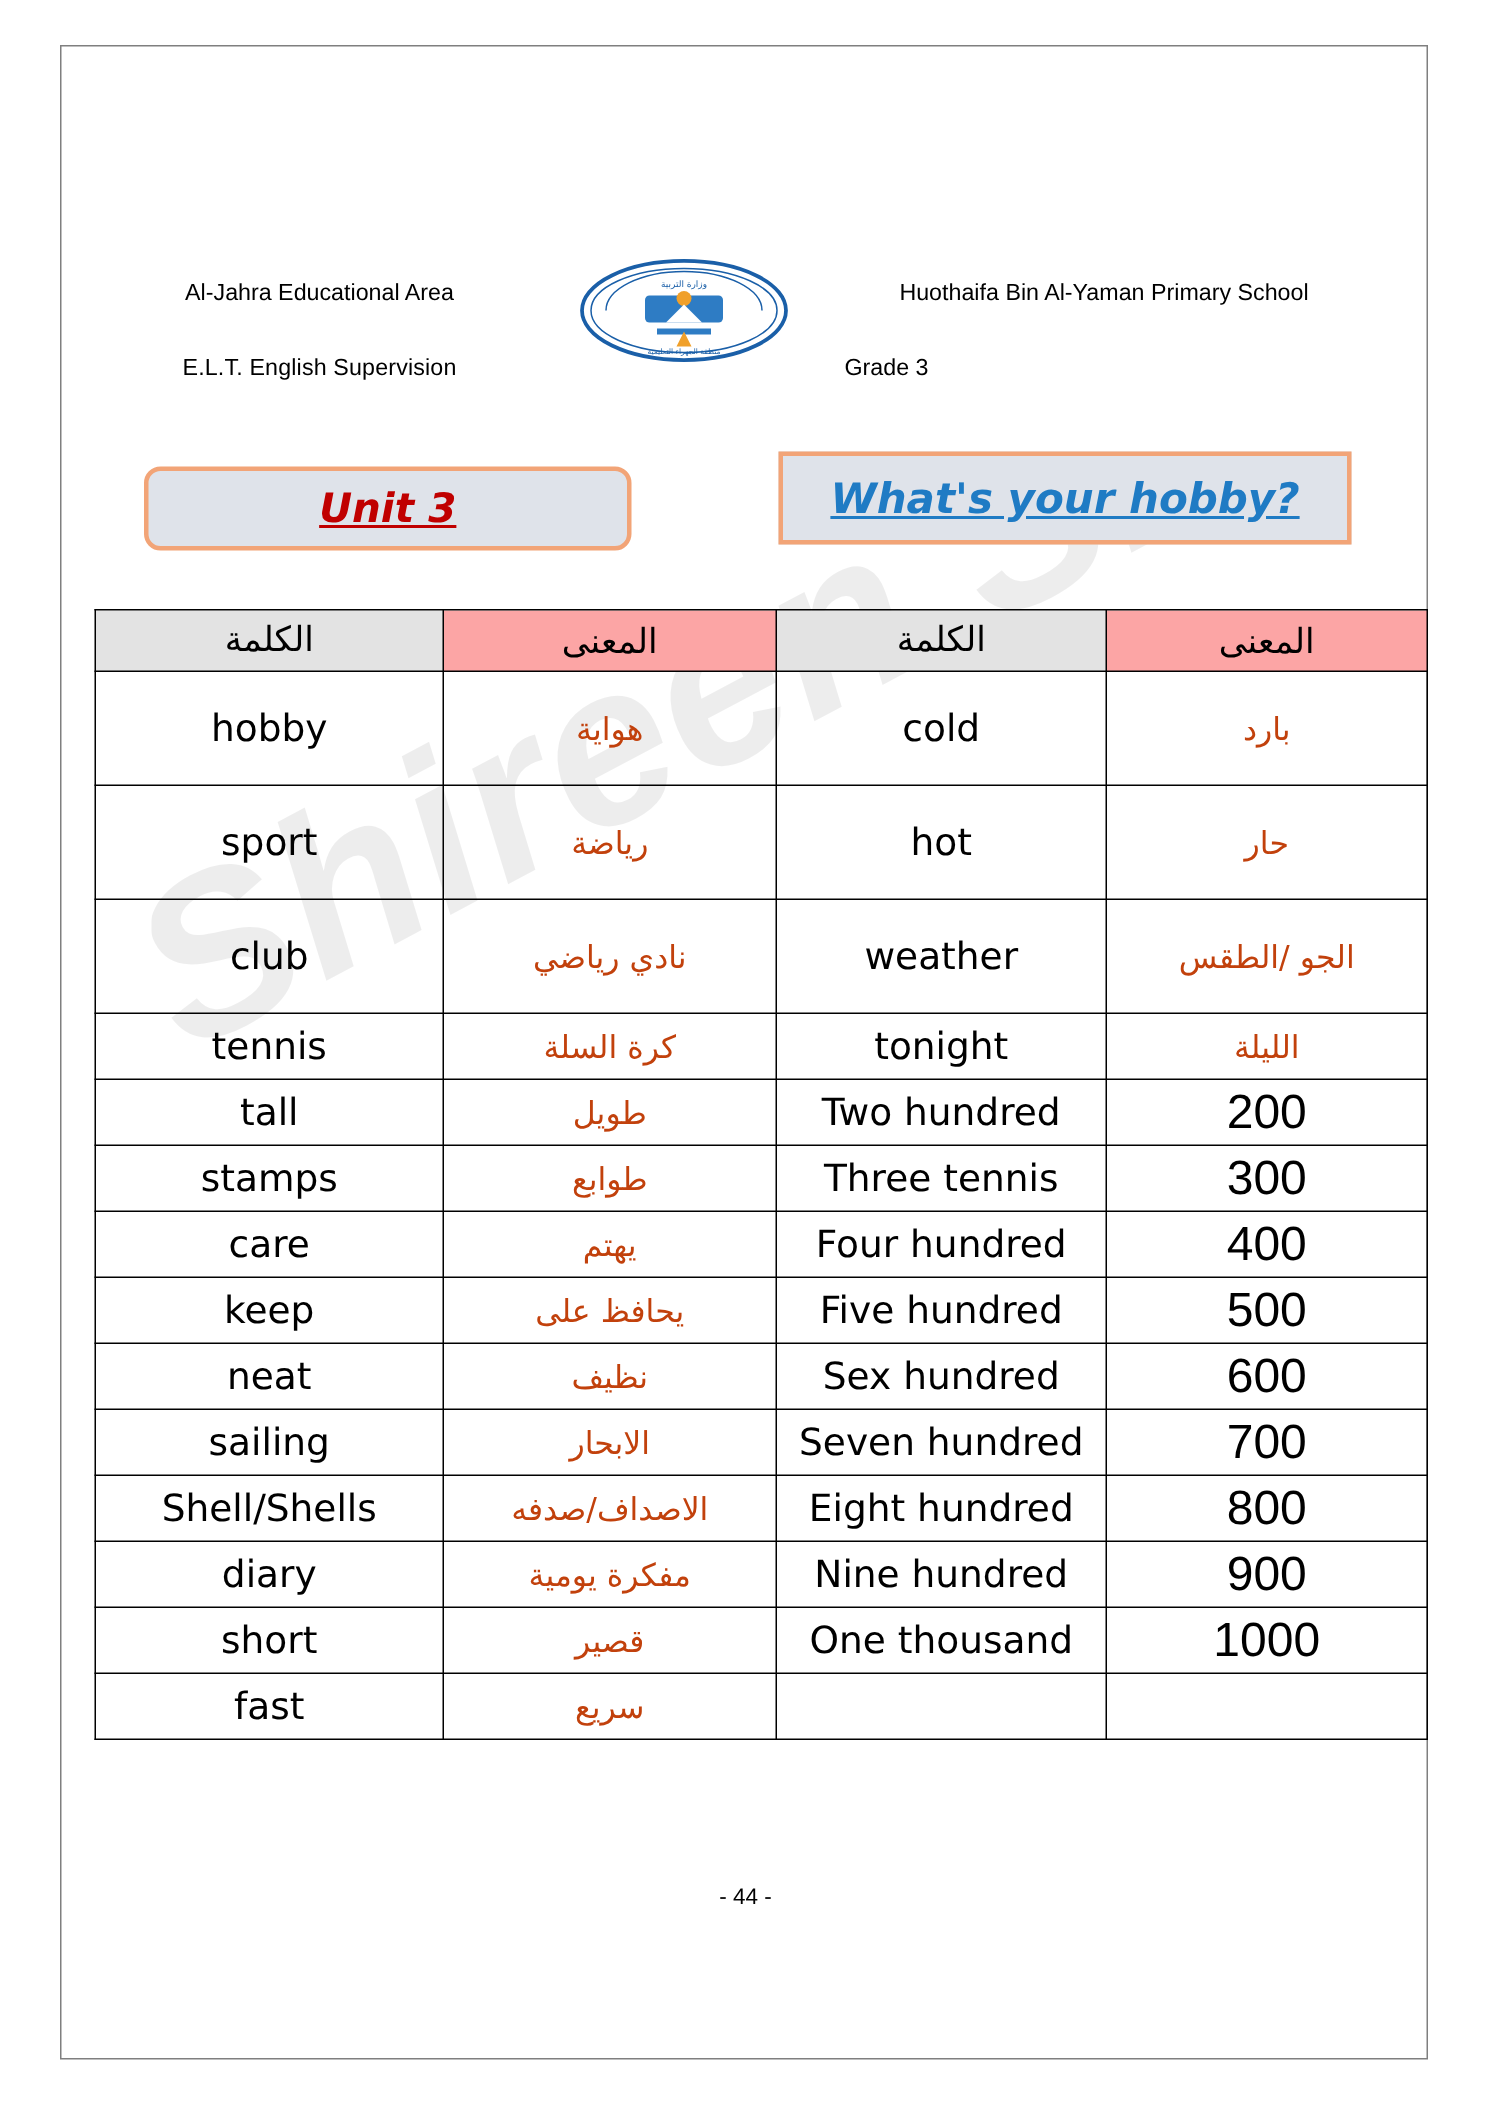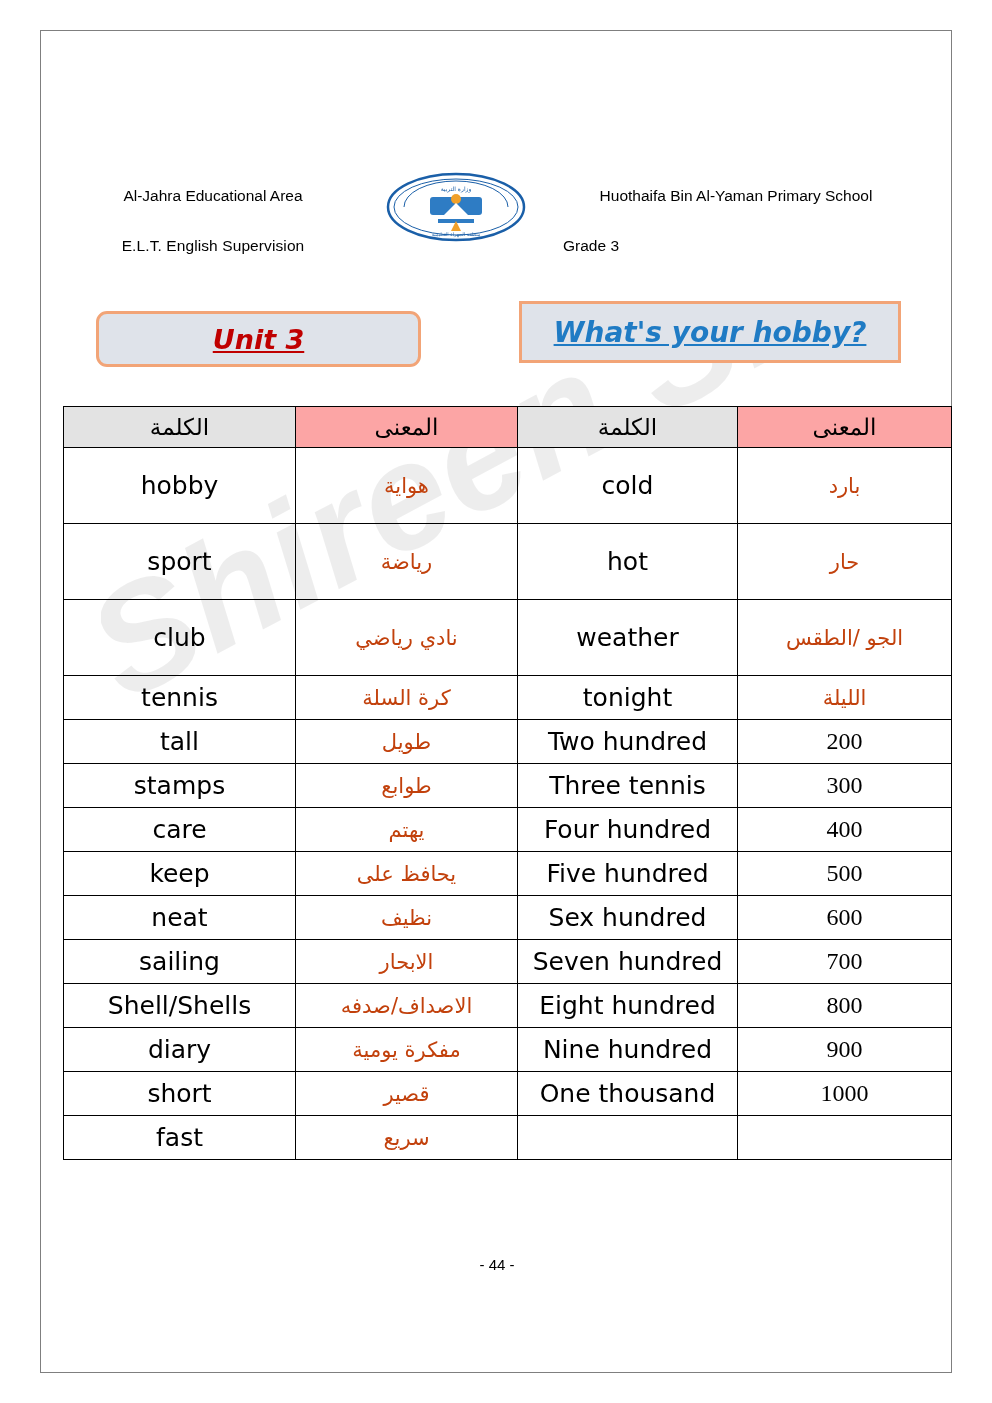--- a/index.html
+++ b/index.html
@@ -182,22 +182,22 @@
     font-size: 25px;
     color: #000;
   }
   td.ar {
     font-family: "DejaVu Sans", sans-serif;
     font-size: 21px;
     direction: rtl;
     color: #c2410c;
   }
   td.num {
-    font-family: Liberation Serif, serif;
-    font-size: 24px;
+    font-family: Liberation Sans, sans-serif;
+    font-size: 32px;
   }
   tr.tall-row td { height: 75px; }
   tr.std-row td { height: 43px; }
   tr.mid-row td { height: 43px; }
 
   
   .footer {
     position: absolute;
     left: 0;
     top: 1225px;

